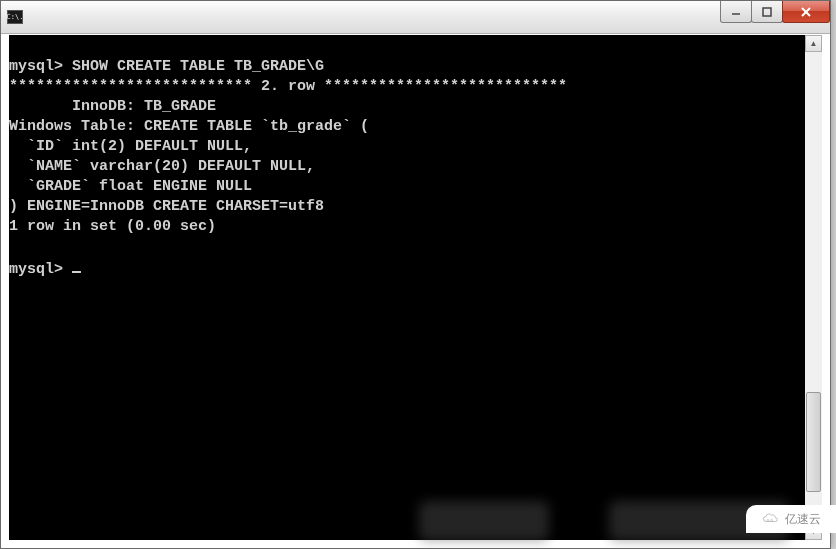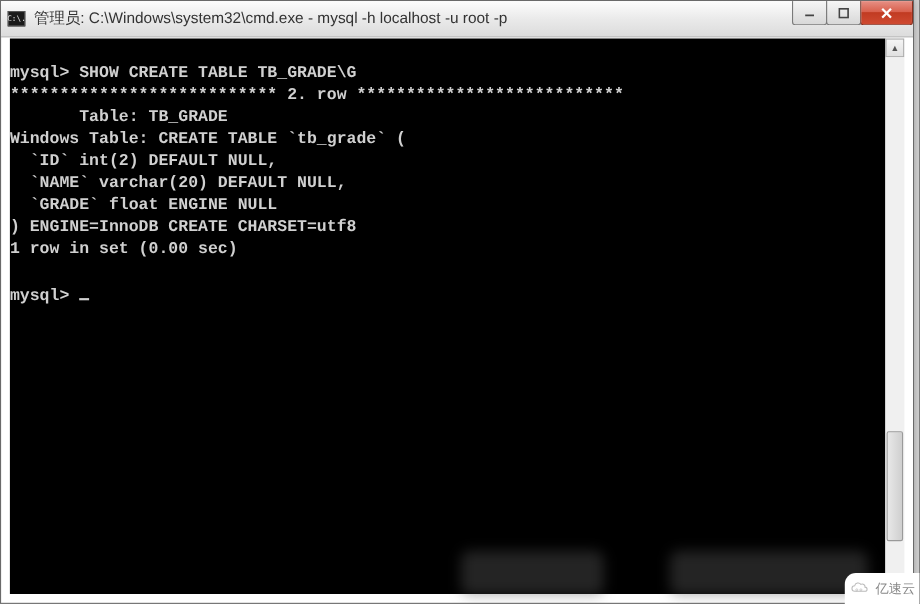--- a/index.html
+++ b/index.html
@@ -149,22 +149,22 @@
       height: 40px;
       background: rgba(80,80,80,0.45);
       filter: blur(6px);
       border-radius: 8px;
     }
     .wm1 { left: 410px; top: 466px; }
     .wm2 { left: 600px; top: 466px; width:180px; }
     .corner-badge {
       position: absolute;
       right: 0;
-      bottom: 0;
-      width: 68px;
+      bottom: 16px;
+      width: 90px;
       height: 28px;
       background: #fff;
       border-top-left-radius: 10px;
       display: flex;
       align-items: center;
       justify-content: center;
       font-size: 12px;
       color: #888;
       gap: 4px;
     }
@@ -182,21 +182,20 @@
   </style>
 </head>
 <body>
 
 <div class="window">
 
   <div class="titlebar">
     <div class="title-icon">
       <span class="title-icon-text">C:\.</span>
     </div>
-    <span class="title-text">管理员: C:\Windows\system32\cmd.exe - mysql  -h localhost -u root -p</span>
 
     <div class="window-controls">
       <div class="win-btn">
         <svg width="10" height="10" viewBox="0 0 10 10">
             <line x1="1" y1="7" x2="9" y2="7"></line>
           </svg>
       </div>
       <div class="win-btn">
         <svg width="10" height="10" viewBox="0 0 10 10">
             <rect x="1" y="1" width="8" height="8"></rect>
@@ -208,21 +207,21 @@
             <line x1="10" y1="1" x2="2" y2="9"></line>
           </svg>
       </div>
     </div>
   </div>
 
   <div class="client-area">
 
     <div class="terminal"><span>mysql&gt; SHOW CREATE TABLE TB_GRADE\G</span>
 <span>*************************** 2. row ***************************</span>
-<span>       Table: TB_GRADE</span>
+<span>       InnoDB: TB_GRADE</span>
 <span>Windows Table: CREATE TABLE `tb_grade` (</span>
 <span>  `ID` int(2) DEFAULT NULL,</span>
 <span>  `NAME` varchar(20) DEFAULT NULL,</span>
 <span>  `GRADE` float ENGINE NULL</span>
 <span>) ENGINE=InnoDB CREATE CHARSET=utf8</span>
 <span>1 row in set (0.00 sec)</span>
 <span></span>
 <span>mysql&gt;</span> <span class="cursor"></span></div>
 
     <div class="scrollbar">

